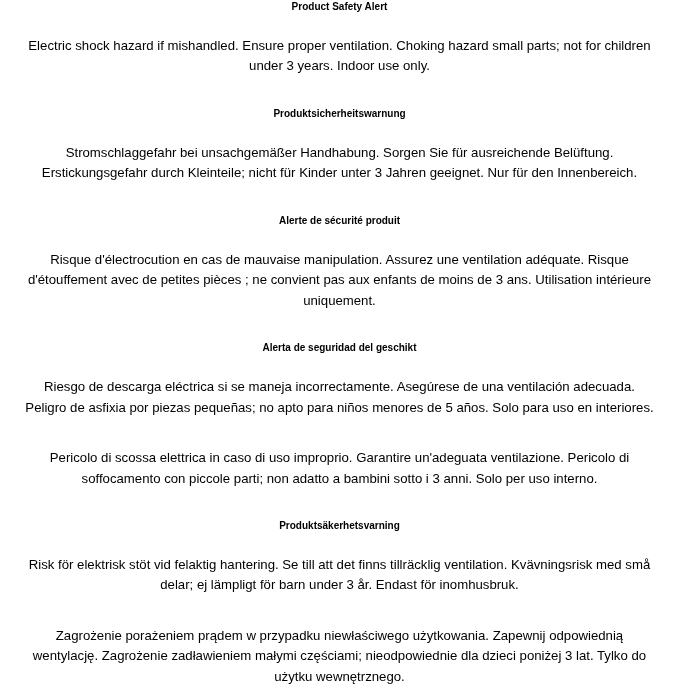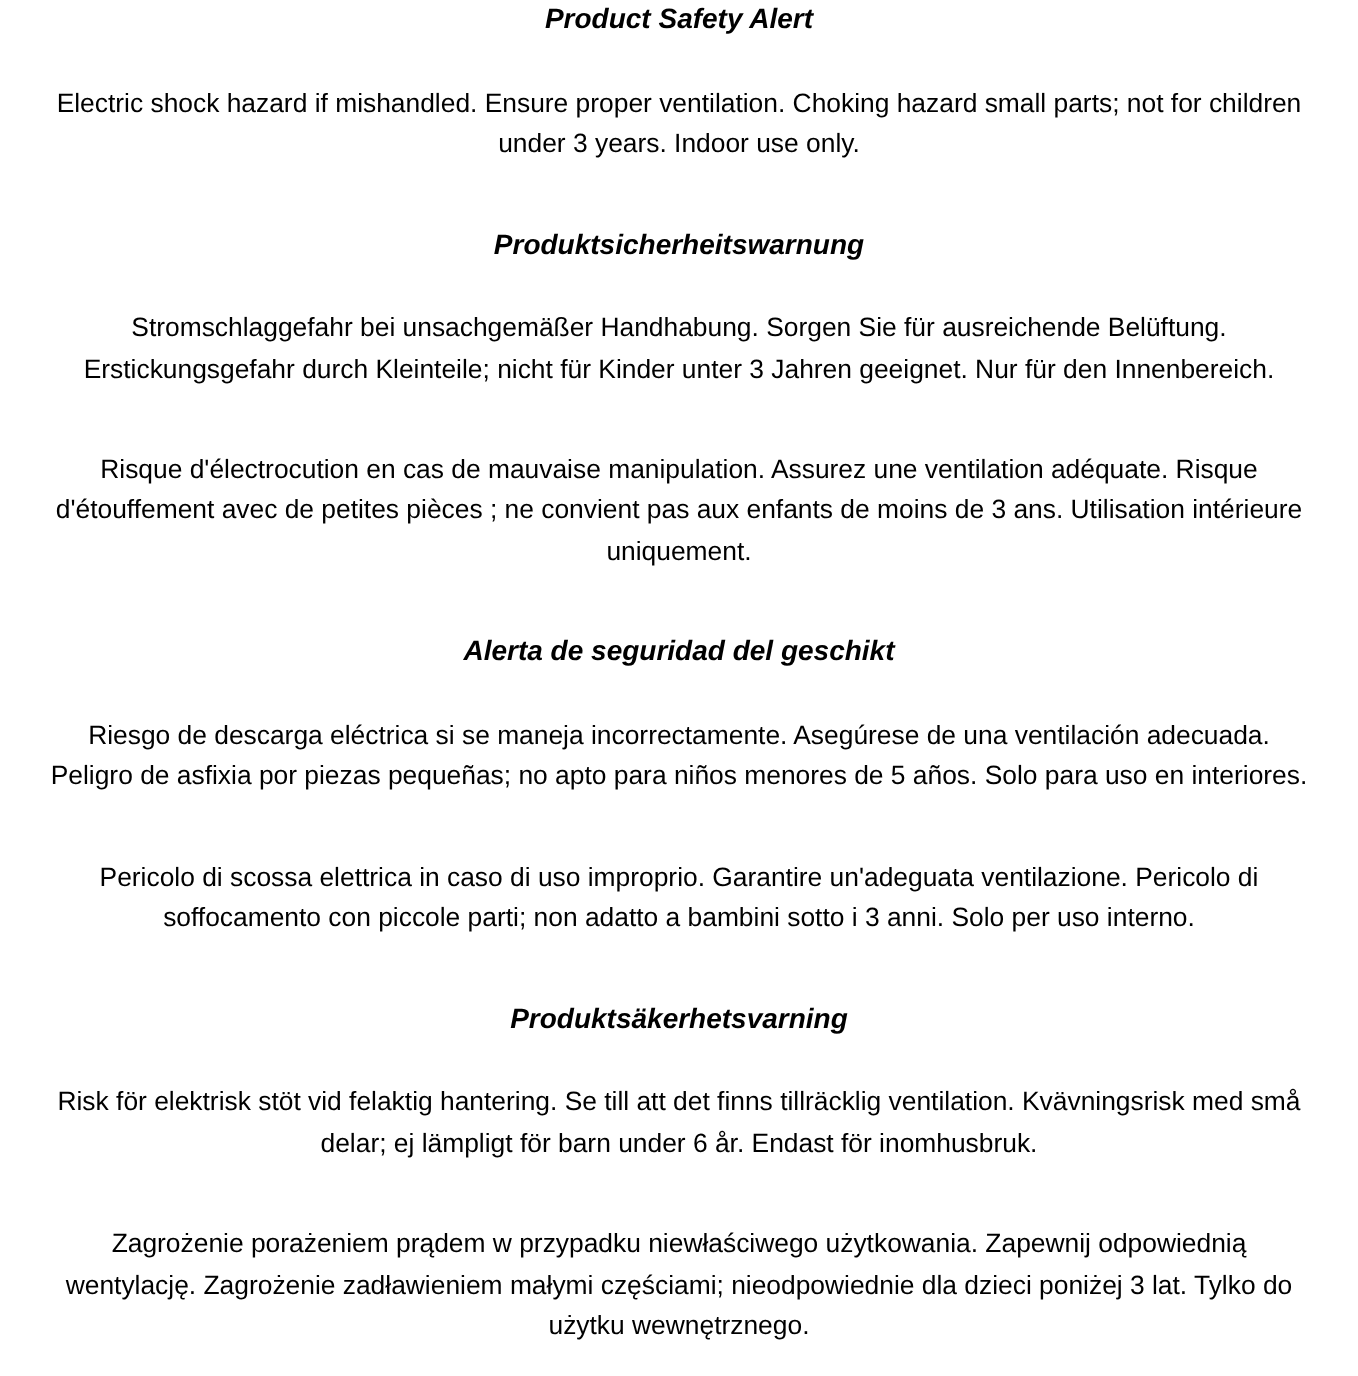--- a/index.html
+++ b/index.html
@@ -17,26 +17,25 @@
   .page {
     width: 679px;
     box-sizing: border-box;
     padding: 0 8px;
   }
   .section {
     margin: 0;
   }
   .section-heading {
     text-align: center;
-    font-size: 14px;
+    font-size: 10px;
     font-weight: bold;
     line-height: 1.4;
     margin: 0;
     padding: 0 0 6px 0;
-    font-style: italic;
   }
   .section:first-child .section-heading {
     padding-top: 0;
   }
   .section-body {
     text-align: center;
     font-size: 13.2px;
     line-height: 1.55;
     margin: 16px;
     padding: 0 0 14px 0;
@@ -51,35 +50,36 @@
     <h2 class="section-heading">Product Safety Alert</h2>
     <p class="section-body">Electric shock hazard if mishandled. Ensure proper ventilation. Choking hazard small parts; not for children under 3 years. Indoor use only.</p>
   </div>
 
   <div class="section">
     <h2 class="section-heading">Produktsicherheitswarnung</h2>
     <p class="section-body">Stromschlaggefahr bei unsachgemäßer Handhabung. Sorgen Sie für ausreichende Belüftung. Erstickungsgefahr durch Kleinteile; nicht für Kinder unter 3 Jahren geeignet. Nur für den Innenbereich.</p>
   </div>
 
   <div class="section">
+    <h2 class="section-heading">Alerte de sécurité produit</h2>
     <p class="section-body">Risque d'électrocution en cas de mauvaise manipulation. Assurez une ventilation adéquate. Risque d'étouffement avec de petites pièces ; ne convient pas aux enfants de moins de 3 ans. Utilisation intérieure uniquement.</p>
   </div>
 
   <div class="section">
     <h2 class="section-heading">Alerta de seguridad del geschikt</h2>
     <p class="section-body">Riesgo de descarga eléctrica si se maneja incorrectamente. Asegúrese de una ventilación adecuada. Peligro de asfixia por piezas pequeñas; no apto para niños menores de 5 años. Solo para uso en interiores.</p>
   </div>
 
   <div class="section">
     <p class="section-body">Pericolo di scossa elettrica in caso di uso improprio. Garantire un'adeguata ventilazione. Pericolo di soffocamento con piccole parti; non adatto a bambini sotto i 3 anni. Solo per uso interno.</p>
   </div>
 
   <div class="section">
     <h2 class="section-heading">Produktsäkerhetsvarning</h2>
-    <p class="section-body">Risk för elektrisk stöt vid felaktig hantering. Se till att det finns tillräcklig ventilation. Kvävningsrisk med små delar; ej lämpligt för barn under 6 år. Endast för inomhusbruk.</p>
+    <p class="section-body">Risk för elektrisk stöt vid felaktig hantering. Se till att det finns tillräcklig ventilation. Kvävningsrisk med små delar; ej lämpligt för barn under 3 år. Endast för inomhusbruk.</p>
   </div>
 
 
   <div class="section">
     <p class="section-body">Zagrożenie porażeniem prądem w przypadku niewłaściwego użytkowania. Zapewnij odpowiednią wentylację. Zagrożenie zadławieniem małymi częściami; nieodpowiednie dla dzieci poniżej 3 lat. Tylko do użytku wewnętrznego.</p>
   </div>
 
   <div class="section">
     <h2 class="section-heading">Productveiligheidswaarschuwing</h2>
     <p class="section-body">Gevaar voor elektrische schokken bij onjuiste behandeling. Zorg voor voldoende ventilatie. Verstikkingsgevaar door kleine onderdelen; niet geschikt voor kinderen onder de 3 jaar. Alleen voor gebruik binnenshuis.</p>

